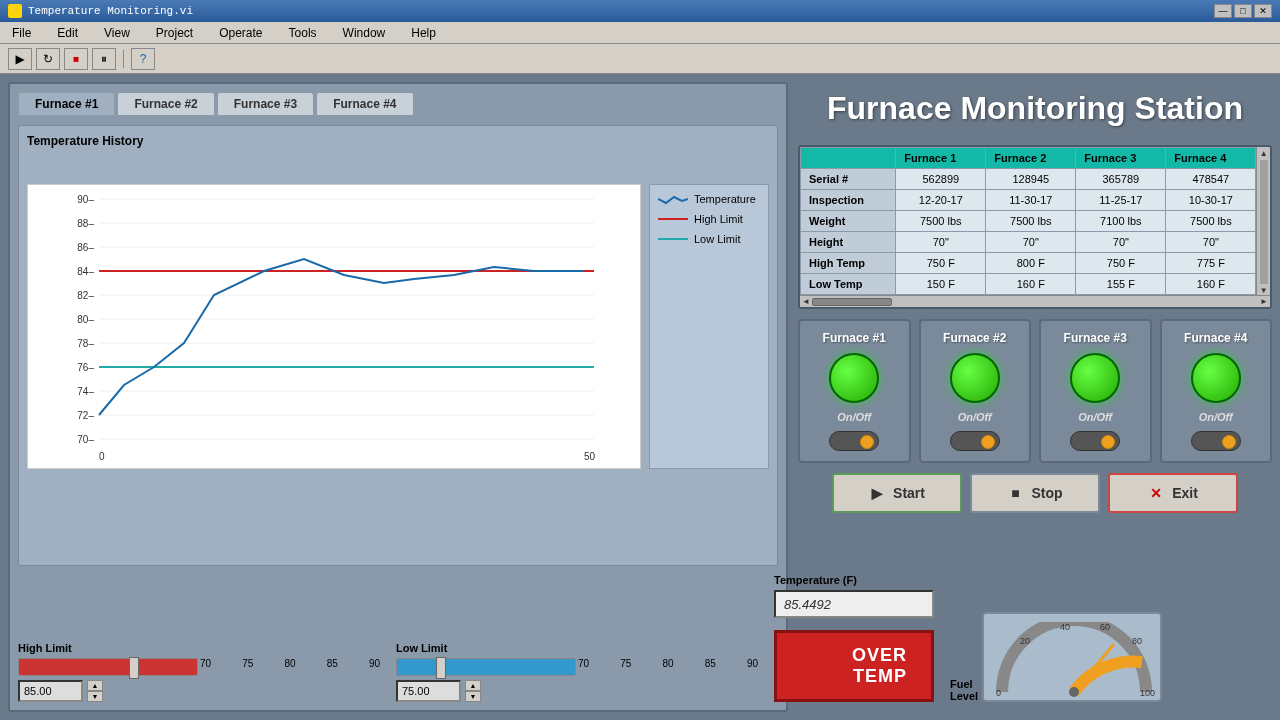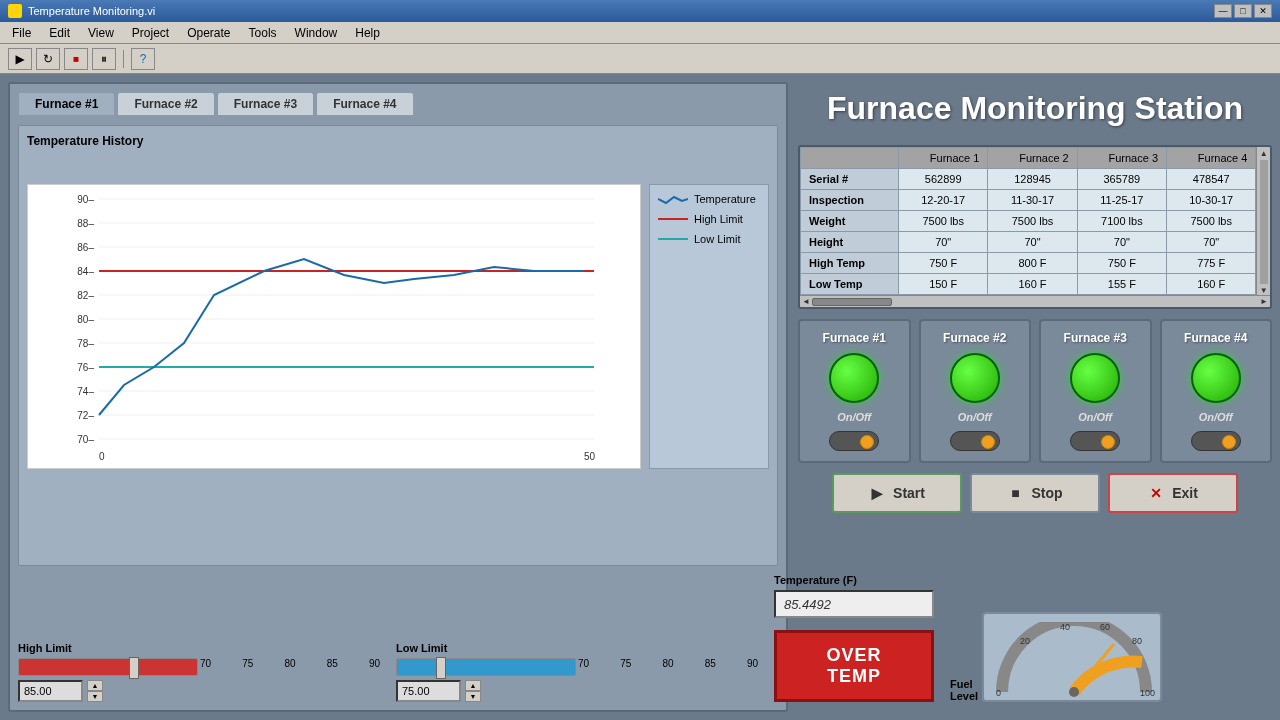--- a/index.html
+++ b/index.html
@@ -17,33 +17,33 @@
       background: linear-gradient(to bottom, #4a7ab5, #2a5a9a);
       color: white;
       height: 22px;
       display: flex;
       align-items: center;
       padding: 0 8px;
       font-size: 11px;
       gap: 6px;
     }
     .title-bar-icon { width: 14px; height: 14px; background: #ffd700; border-radius: 2px; font-size: 9px; display: flex; align-items: center; justify-content: center; }
-    .title-bar-title { flex: 1; }
+    .title-bar-title { flex: 1; font-family: Liberation Mono, monospace; }
     .title-bar-controls { display: flex; gap: 2px; }
     .title-btn { width: 18px; height: 14px; background: #c0c0c0; border: 1px solid #888; font-size: 9px; display: flex; align-items: center; justify-content: center; cursor: pointer; color: #000; }
 
     
     .menu-bar {
       background: #d4d0c8;
       border-bottom: 1px solid #888;
       height: 22px;
       display: flex;
       align-items: center;
       padding: 0 4px;
-      gap: 2px;
+      gap: 10px;
     }
     .menu-item {
       padding: 2px 8px;
       font-size: 12px;
       cursor: pointer;
       color: #000;
     }
 
     
     .toolbar {
@@ -268,20 +268,21 @@
     
     .over-temp-btn {
       background: #cc2222;
       color: white;
       font-weight: bold;
       font-size: 18px;
       padding: 12px 24px;
       border: 3px solid #881111;
       cursor: pointer;
       letter-spacing: 1px;
+      text-align: right;
     }
 
     
     .right-panel {
       flex: 1;
       display: flex;
       flex-direction: column;
       gap: 10px;
     }
 
@@ -300,25 +301,25 @@
       border: 2px solid #4a5a6a;
       border-radius: 3px;
       overflow: hidden;
     }
     .data-table {
       width: 100%;
       border-collapse: collapse;
       font-size: 11px;
     }
     .data-table th {
-      background: #a3a3a3;
+      background: #14b8a6;
       padding: 4px 8px;
-      text-align: right;
+      text-align: left;
       border: 1px solid #8a9aaa;
-      font-weight: normal;
+      font-weight: bold;
       color: #000;
     }
     .data-table td {
       background: #dde8ee;
       padding: 4px 8px;
       border: 1px solid #8a9aaa;
       color: #000;
       text-align: center;
     }
     .data-table td:first-child {

